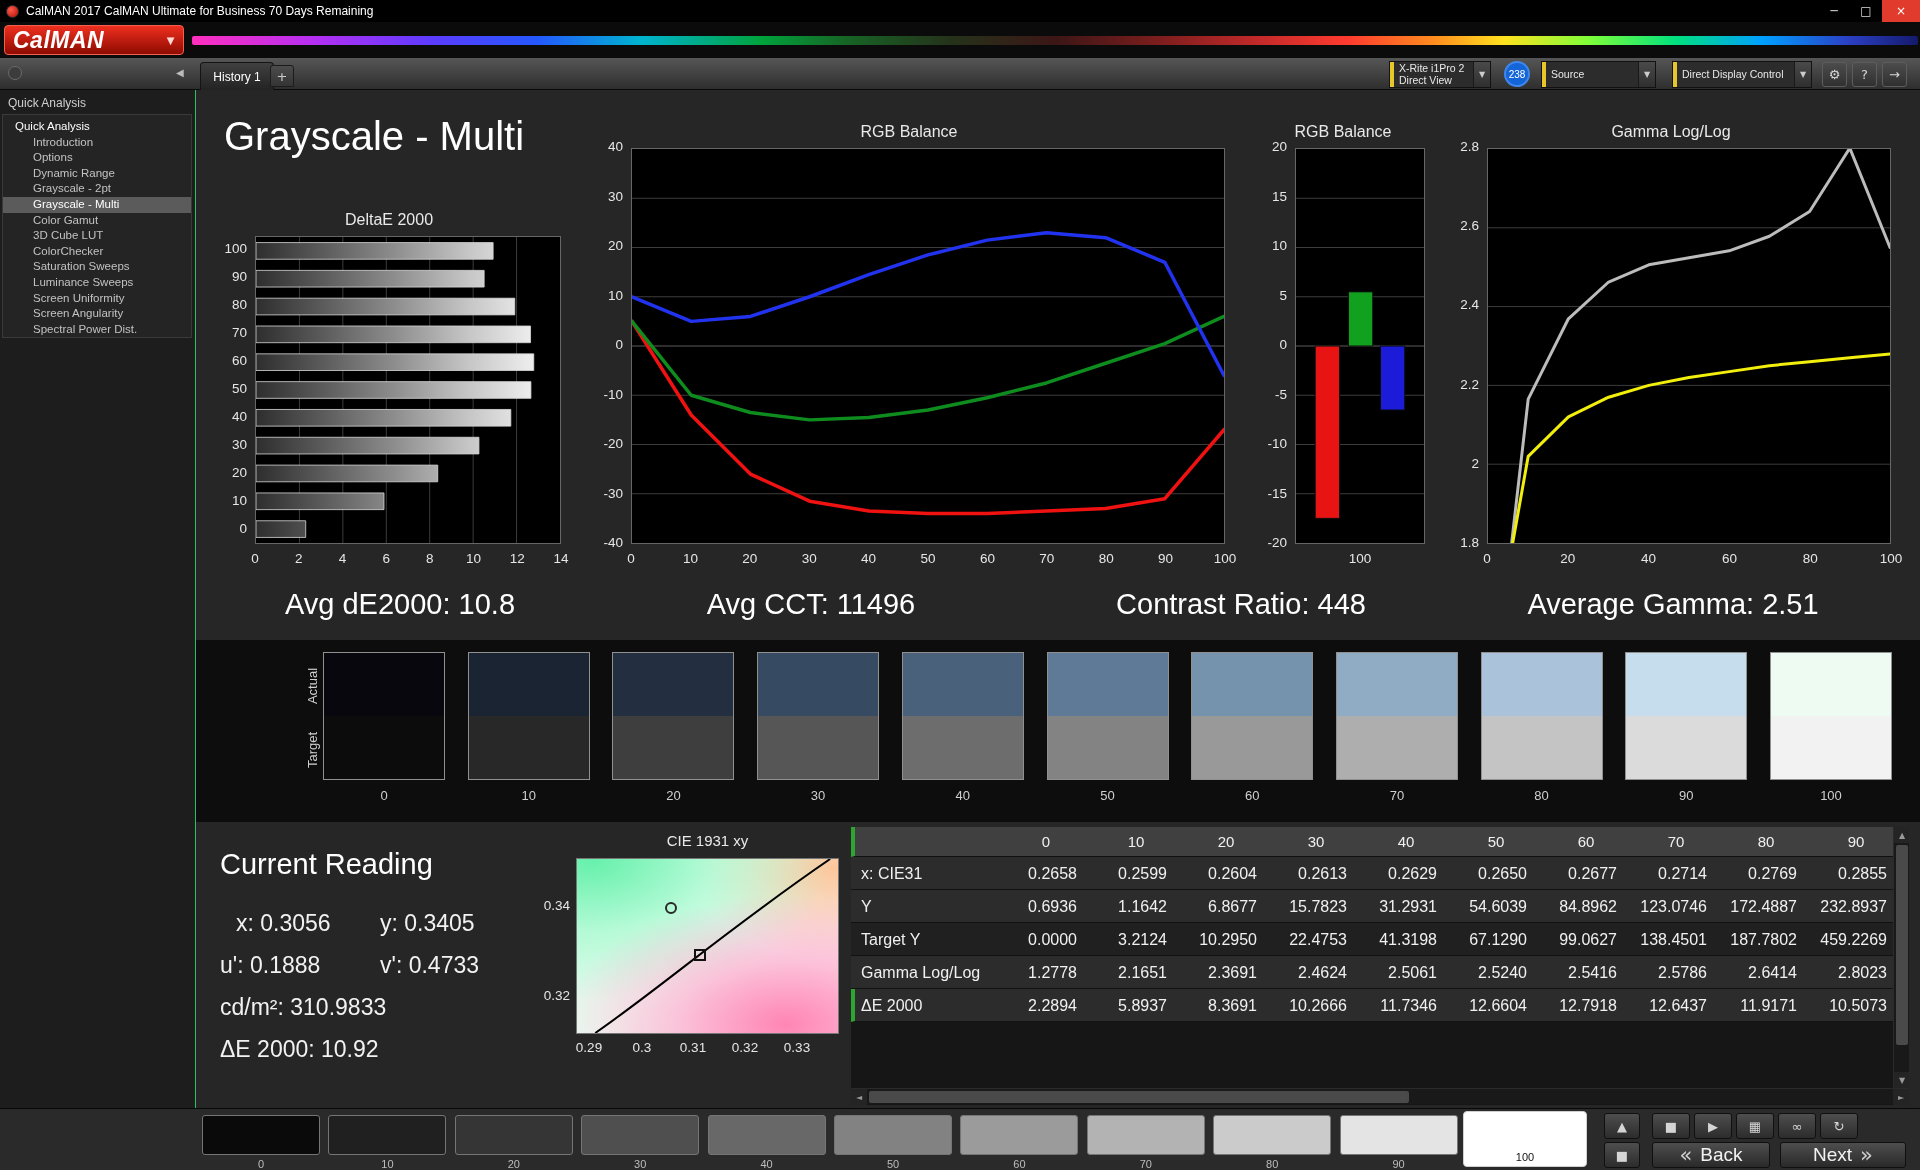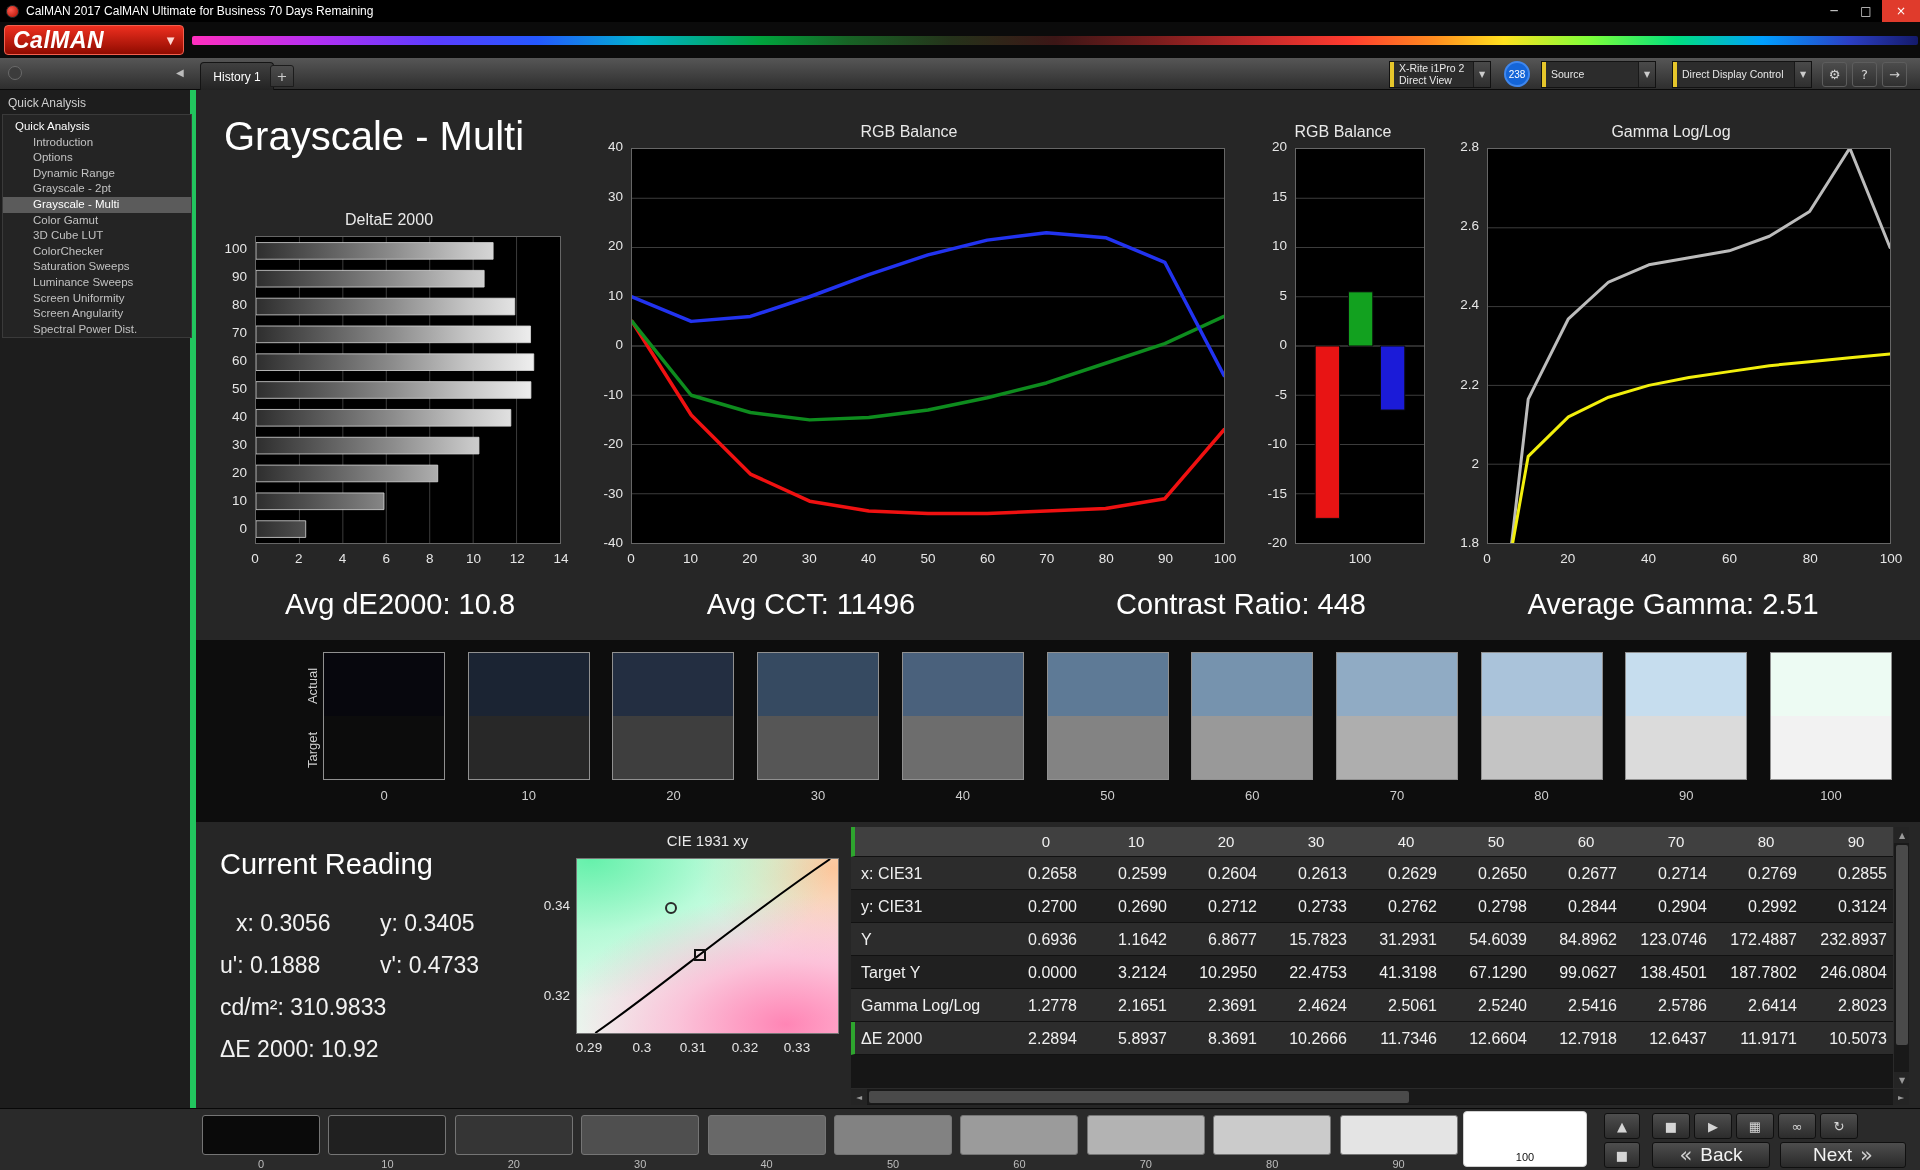--- a/index.html
+++ b/index.html
@@ -22,21 +22,21 @@
 #sb-collapse{position:absolute;left:176px;top:9px;font-size:10px;color:#bbb}
 #tab-active{position:absolute;left:200px;top:4px;width:74px;height:28px;background:linear-gradient(#404040,#232323);border:1px solid #141414;border-bottom:none;border-radius:4px 4px 0 0;display:flex;align-items:center;justify-content:center;font-size:12px;color:#fff}
 #tab-add{position:absolute;left:270px;top:7px;width:24px;height:22px;background:linear-gradient(#4c4c4c,#343434);border:1px solid #1c1c1c;border-radius:3px 3px 0 0;display:flex;align-items:center;justify-content:center;font-size:13px;color:#ccc}
 .dd{position:absolute;top:3px;height:27px;background:#2c2c2c;border:1px solid #121212;display:flex;align-items:stretch}
 .ddbar{width:4px;background:#e6c62b}
 .ddtext{flex:1;display:flex;flex-direction:column;justify-content:center;padding:0 5px;font-size:10.5px;line-height:11.5px;color:#e8e8e8;white-space:nowrap;overflow:hidden}
 .ddarrow{width:17px;background:linear-gradient(#4a4a4a,#2f2f2f);border-left:1px solid #191919;display:flex;align-items:center;justify-content:center;font-size:8px;color:#ccc}
 #badge{position:absolute;left:1504px;top:3px;width:26px;height:26px;border-radius:50%;background:#1465d8;border:2px solid #3f87ee;display:flex;align-items:center;justify-content:center;font-size:10px;color:#fff}
 .sqbtn{position:absolute;top:4px;width:25px;height:25px;background:linear-gradient(#4c4c4c,#303030);border:1px solid #5d5d5d;border-radius:3px;display:flex;align-items:center;justify-content:center;font-size:13px;color:#d8d8d8}
 
-#sidebar{position:absolute;left:0;top:90px;width:196px;height:1018px;background:#1d1d1d;border-right:6px solid #22c55e}
+#sidebar{position:absolute;left:0;top:90px;width:196px;height:1018px;background:#1d1d1d;border-right:1px solid #22c55e}
 #sb-section{position:absolute;left:8px;top:6px;font-size:12px;color:#cfcfcf}
 #tree{position:absolute;left:2px;top:24px;width:190px;height:224px;background:#242424;border:1px solid #3a3a3a;padding-top:4px;overflow:hidden}
 .titem{height:15.6px;line-height:15.6px;font-size:11.5px;color:#c2c2c2;padding-left:30px;white-space:nowrap;overflow:hidden}
 .titem.root{padding-left:12px;color:#fff}
 .titem.sel{background:#5b5b5b;color:#fff}
 
 #main{position:absolute;left:196px;top:90px;width:1724px;height:1018px;background:#262626}
 #page-title{position:absolute;left:224px;top:114px;font-size:40px;color:#fff}
 .chart{position:absolute}
 .chart-title{height:22px;line-height:20px;text-align:center;font-size:16px;color:#e9e9e9}
@@ -428,33 +428,20 @@
       <div class="tc tv">0.2599</div>
       <div class="tc tv">0.2604</div>
       <div class="tc tv">0.2613</div>
       <div class="tc tv">0.2629</div>
       <div class="tc tv">0.2650</div>
       <div class="tc tv">0.2677</div>
       <div class="tc tv">0.2714</div>
       <div class="tc tv">0.2769</div>
       <div class="tc tv">0.2855</div>
     </div>
-    <div class="trow tbody-row odd">
-      <div class="tc tl">y: CIE31</div>
-      <div class="tc tv">0.2700</div>
-      <div class="tc tv">0.2690</div>
-      <div class="tc tv">0.2712</div>
-      <div class="tc tv">0.2733</div>
-      <div class="tc tv">0.2762</div>
-      <div class="tc tv">0.2798</div>
-      <div class="tc tv">0.2844</div>
-      <div class="tc tv">0.2904</div>
-      <div class="tc tv">0.2992</div>
-      <div class="tc tv">0.3124</div>
-    </div>
     <div class="trow tbody-row even">
       <div class="tc tl">Y</div>
       <div class="tc tv">0.6936</div>
       <div class="tc tv">1.1642</div>
       <div class="tc tv">6.8677</div>
       <div class="tc tv">15.7823</div>
       <div class="tc tv">31.2931</div>
       <div class="tc tv">54.6039</div>
       <div class="tc tv">84.8962</div>
       <div class="tc tv">123.0746</div>
@@ -465,21 +452,21 @@
       <div class="tc tl">Target Y</div>
       <div class="tc tv">0.0000</div>
       <div class="tc tv">3.2124</div>
       <div class="tc tv">10.2950</div>
       <div class="tc tv">22.4753</div>
       <div class="tc tv">41.3198</div>
       <div class="tc tv">67.1290</div>
       <div class="tc tv">99.0627</div>
       <div class="tc tv">138.4501</div>
       <div class="tc tv">187.7802</div>
-      <div class="tc tv">246.0804</div>
+      <div class="tc tv">459.2269</div>
     </div>
     <div class="trow tbody-row even">
       <div class="tc tl">Gamma Log/Log</div>
       <div class="tc tv">1.2778</div>
       <div class="tc tv">2.1651</div>
       <div class="tc tv">2.3691</div>
       <div class="tc tv">2.4624</div>
       <div class="tc tv">2.5061</div>
       <div class="tc tv">2.5240</div>
       <div class="tc tv">2.5416</div>

